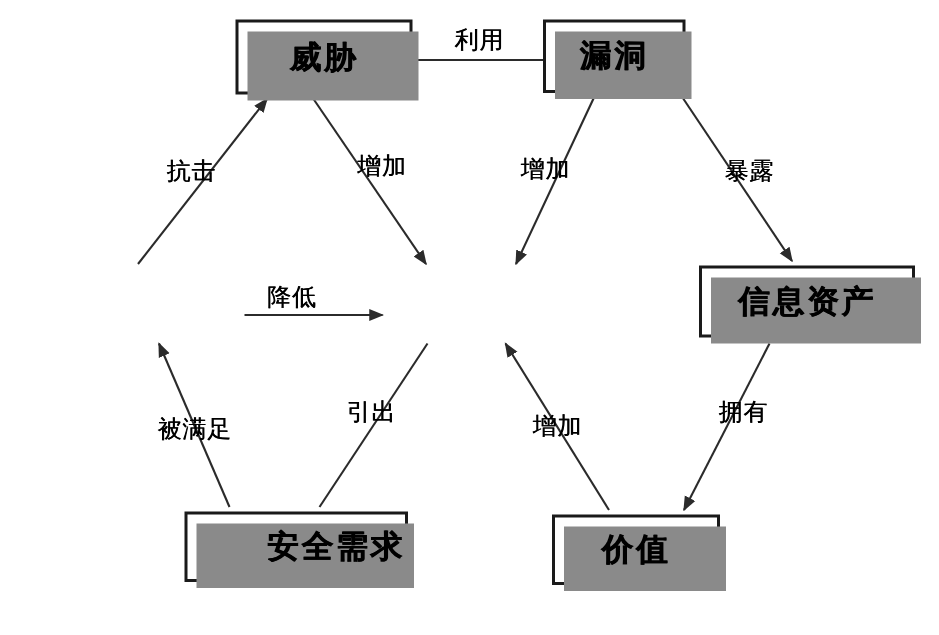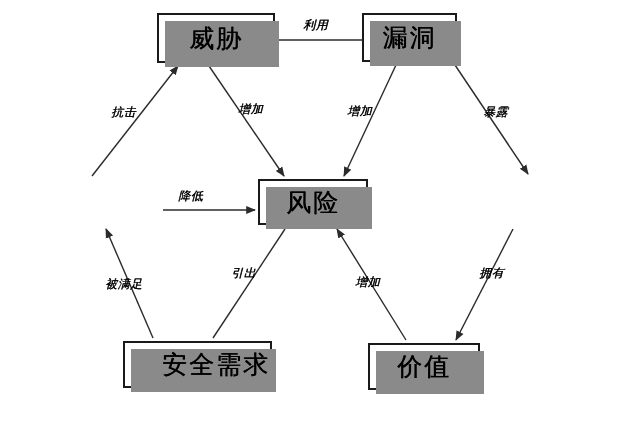--- a/index.html
+++ b/index.html
@@ -35,37 +35,36 @@
   .node .shadow {
     position: absolute;
     left: 6px;
     top: 6px;
     width: 100%;
     height: 100%;
     background: #8a8a8a;
     z-index: -1;
   }
   .node .nlabel {
-    font-size: 25px;
+    font-size: 21px;
     color: #000000;
     letter-spacing: 2px;
-    font-weight: 400;
+    font-weight: 700;
     line-height: 1;
     white-space: nowrap;
     text-shadow: 0.5px 0 0 #000;
   }
   .elabel {
     position: absolute;
-    font-size: 12px;
+    font-size: 16px;
     color: #000000;
     white-space: nowrap;
     letter-spacing: 0.5px;
     z-index: 7;
     text-shadow: 0.4px 0 0 #000;
-    font-style: italic;
   }
 </style>
 </head>
 <body>
 
 <div id="canvas">
 
   <svg id="edges" viewBox="0 0 626 423" xmlns="http://www.w3.org/2000/svg">
     <defs>
       <marker id="arrow" viewBox="0 0 10 10" refX="9" refY="5" markerWidth="7" markerHeight="7" orient="auto-start-reverse">
@@ -98,25 +97,25 @@
     <span class="shadow"></span>
     <span class="nlabel">威胁</span>
   </div>
 
   <div class="node" style="left:362px; top:13px; width:95px; height:49px;">
     <span class="shadow"></span>
     <span class="nlabel">漏洞</span>
   </div>
 
 
-  <div class="node" style="left:258px; top:179px; width:110px; height:46px;">
+
+  <div class="node" style="left:466px; top:177px; width:144px; height:48px;">
     <span class="shadow"></span>
-    <span class="nlabel">风险</span>
+    <span class="nlabel">信息资产</span>
   </div>
-
 
   <div class="node" style="left:123px; top:341px; width:149px; height:47px;justify-content:flex-end;">
     <span class="shadow"></span>
     <span class="nlabel">安全需求</span>
   </div>
 
   <div class="node" style="left:368px; top:343px; width:112px; height:47px;">
     <span class="shadow"></span>
     <span class="nlabel">价值</span>
   </div>

